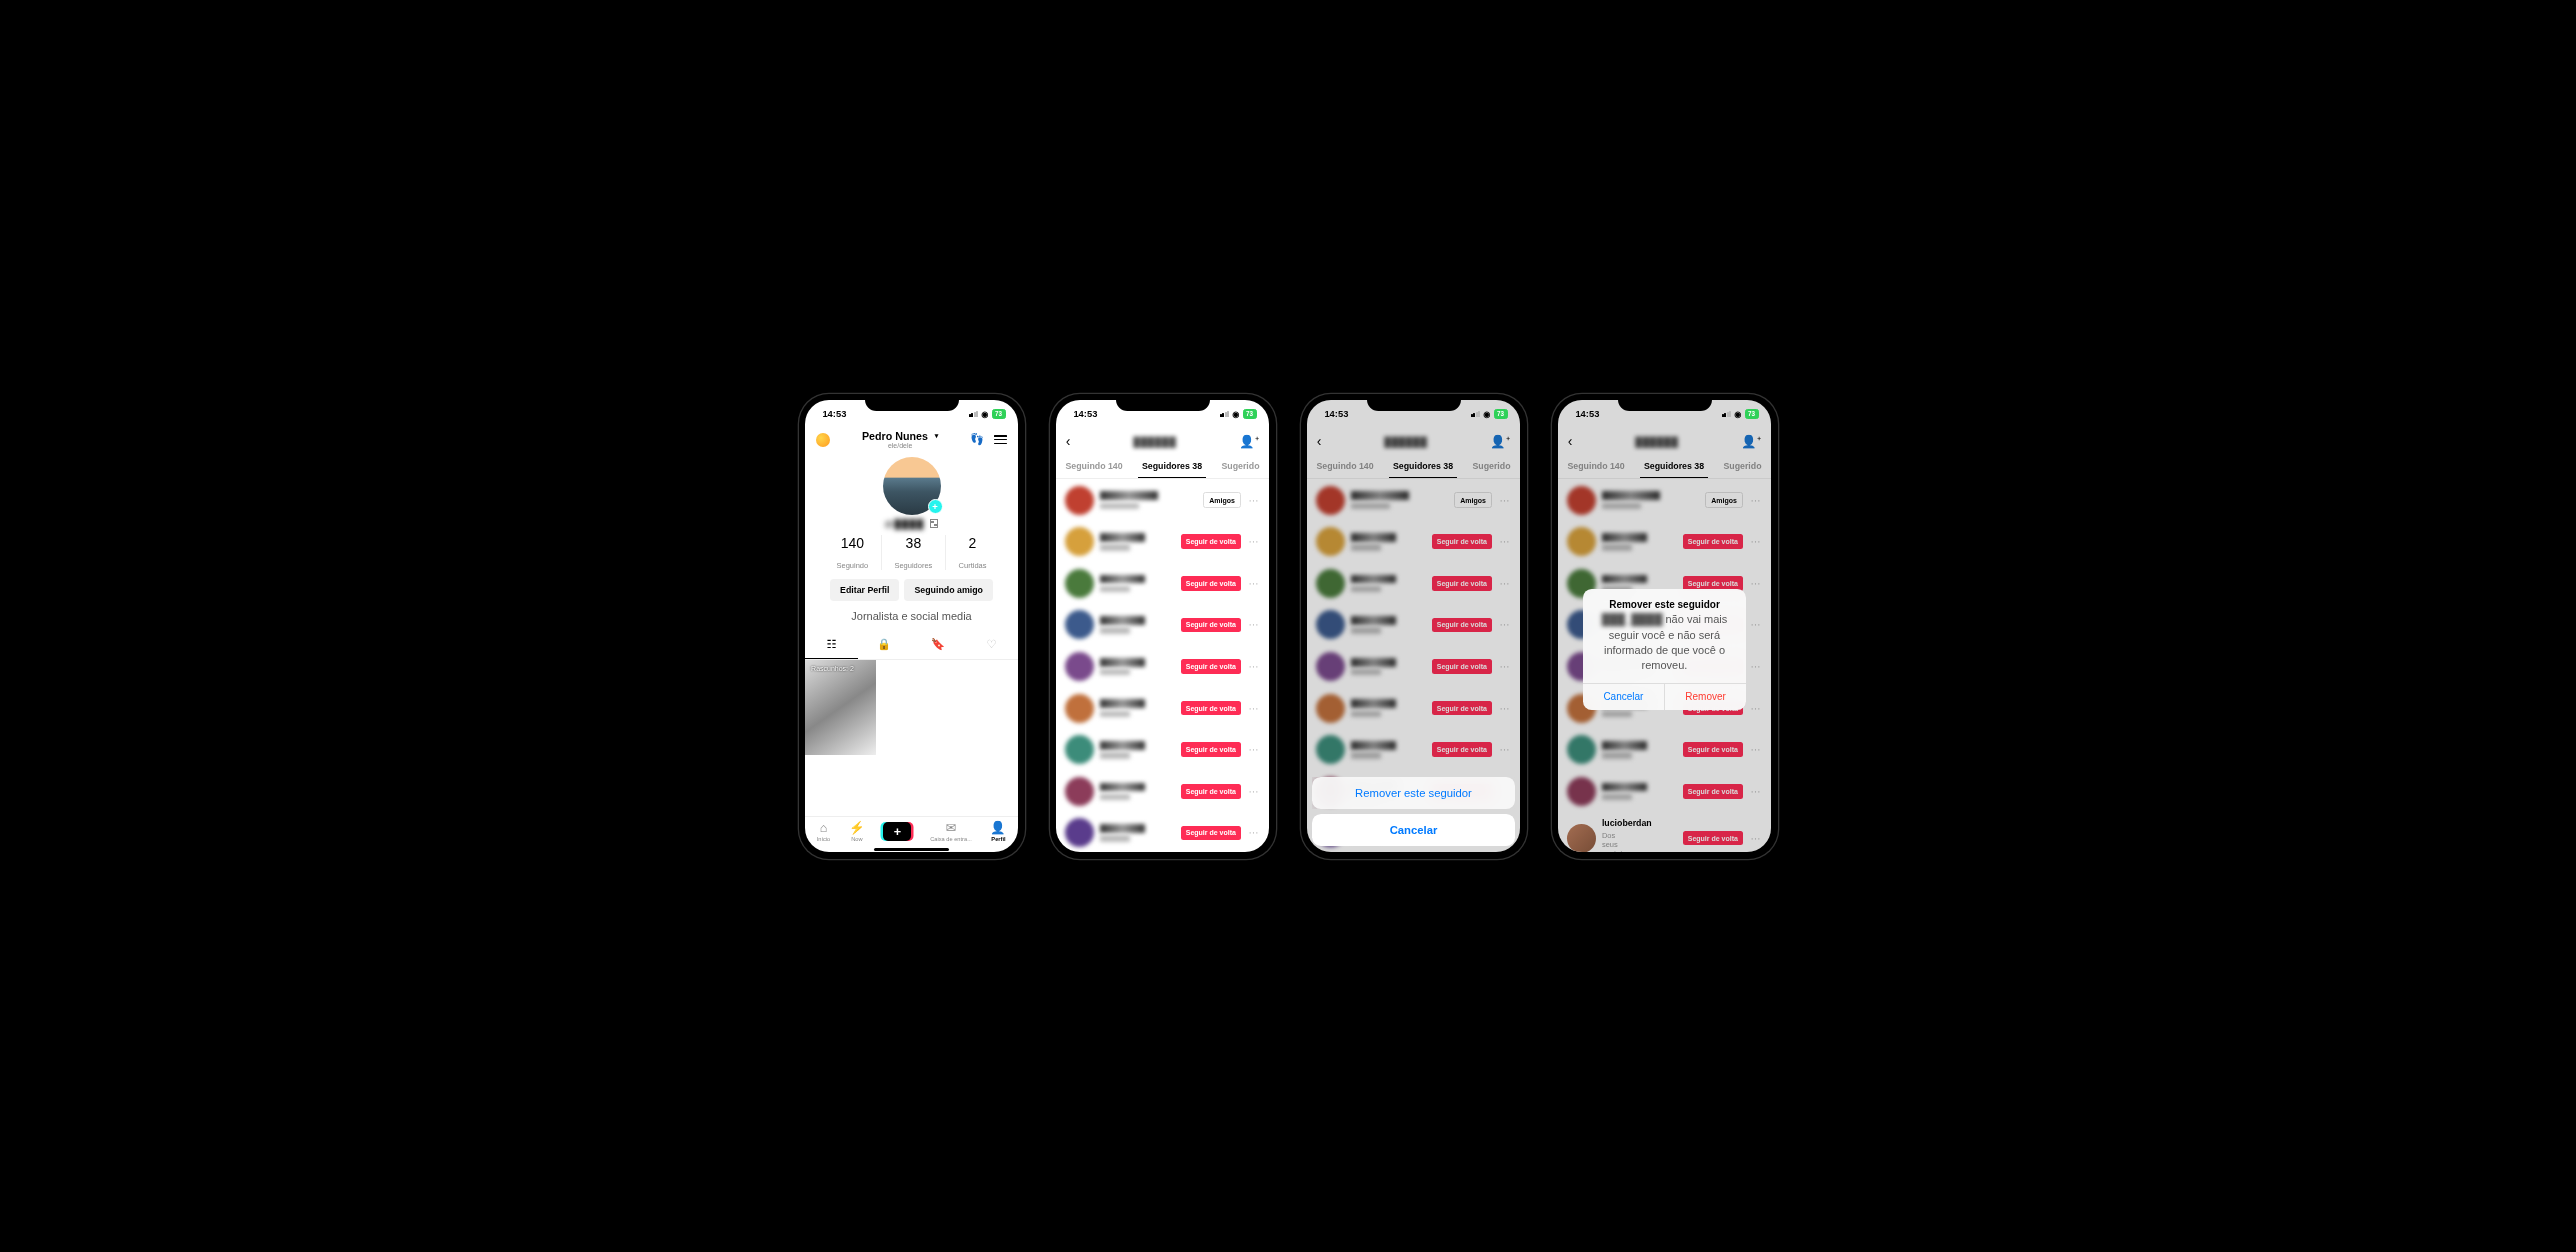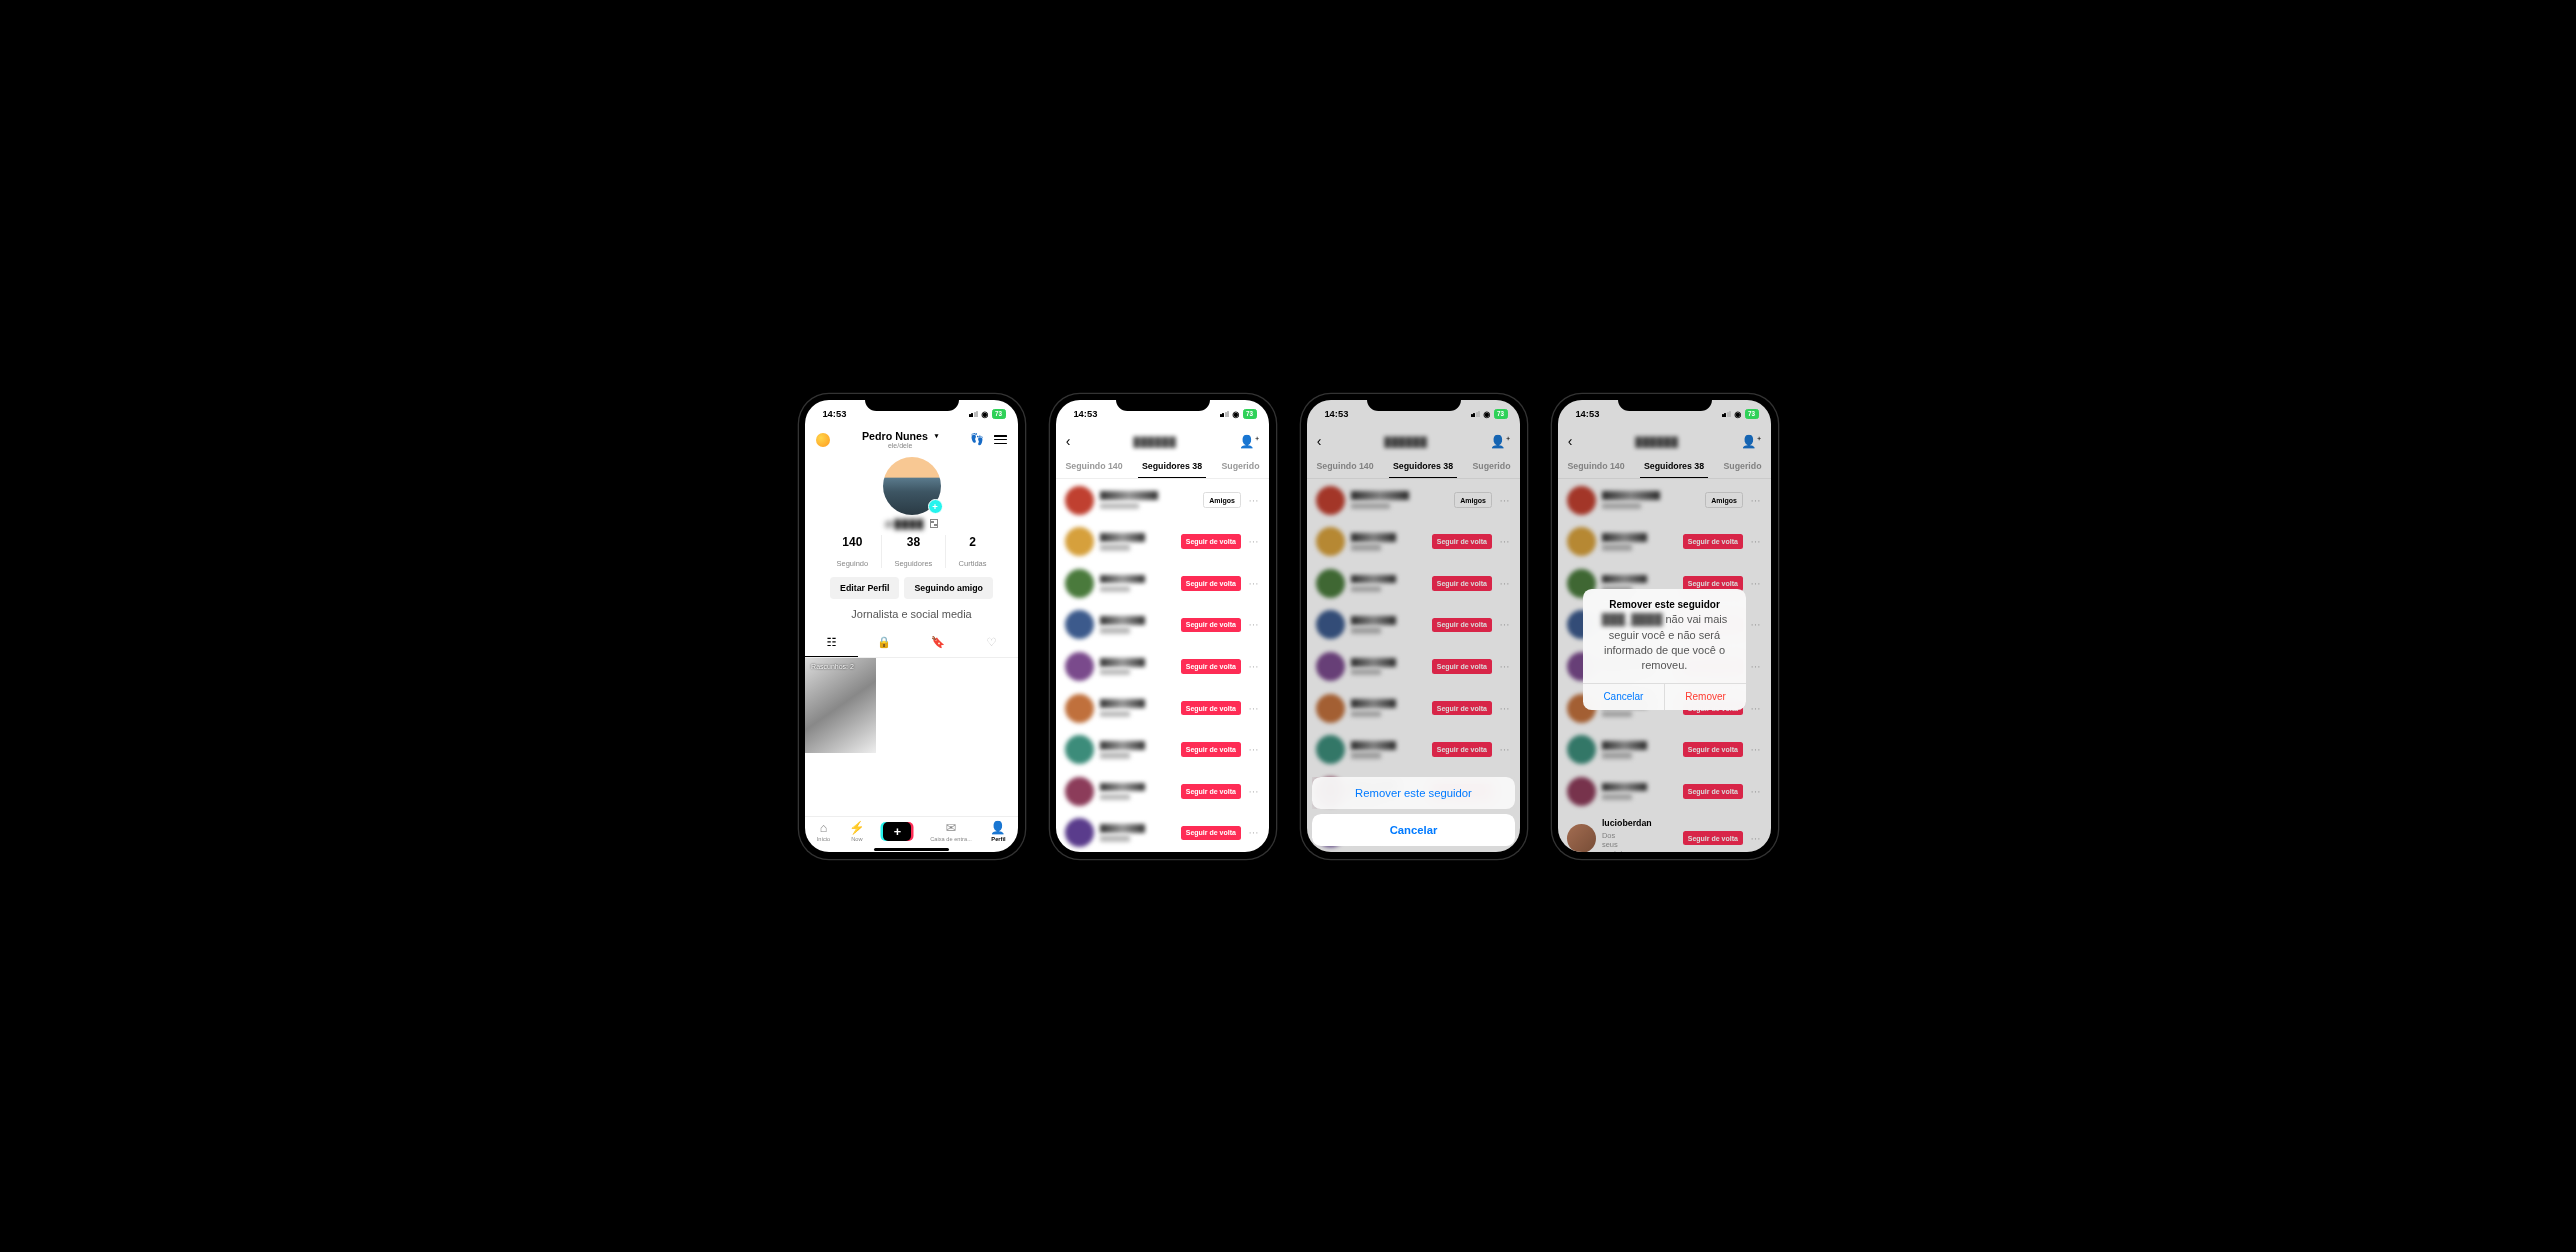--- a/index.html
+++ b/index.html
@@ -108,21 +108,21 @@
     border:1.9px solid #fff; color:#fff; font-weight:700;
     display:flex;align-items:center;justify-content:center;font-size:9.4px;
   }
   .handle-row { text-align:center; margin-top:3.8px; font-size:8.8px; color:#222; font-weight:500; display:flex;justify-content:center;align-items:center;gap:5px;}
   .qr-mini{width:8.8px;height:8.8px;border:0.9px solid #888;position:relative}
   .qr-mini::before,.qr-mini::after{content:"";position:absolute;width:2.5px;height:2.5px;background:#888}
   .qr-mini::before{top:0.6px;left:0.6px}.qr-mini::after{bottom:0.6px;right:0.6px}
   .stats { display:flex; justify-content:center; margin-top:6.3px;}
   .stat { padding:0 12.6px; text-align:center; border-right:0.6px solid #eee;}
   .stat:last-child{border:none}
-  .stat-num{font-size:12px;font-weight:700}
+  .stat-num{font-size:14px;font-weight:400}
   .stat-label{font-size:7.5px;color:#888;margin-top:10px}
   .btn-row{display:flex;justify-content:center;gap:5px;margin-top:8.8px}
   .pill-btn{background:#f1f1f1;border:none;padding:6.3px 10px;border-radius:3.8px;font-size:8.8px;font-weight:600;cursor:pointer}
   .bio{text-align:center;font-size:11px;color:#555;margin-top:8.8px}
   .prof-tabs{display:flex;margin-top:10px;border-bottom:0.6px solid #eee}
   .prof-tab{flex:1;text-align:center;padding:6.3px 0;color:#bbb;font-size:11.3px}
   .prof-tab.active{color:#000;border-bottom:1.3px solid #000}
   .grid-thumb{width:33.4%;aspect-ratio:3/4;position:relative;background:linear-gradient(145deg,#ddd,#888,#eee);margin-top:0}
   .draft-label{position:absolute;top:3.8px;left:3.8px;font-size:7px;background:rgba(0,0,0,0);color:#fff;text-shadow:0 0 1.9px #000;font-weight:500;padding:1.3px 2.5px}
   .bottom-nav{margin-top:auto;display:flex;justify-content:space-around;align-items:center;padding:5px 2.5px 2.5px;border-top:0.6px solid #eee}

